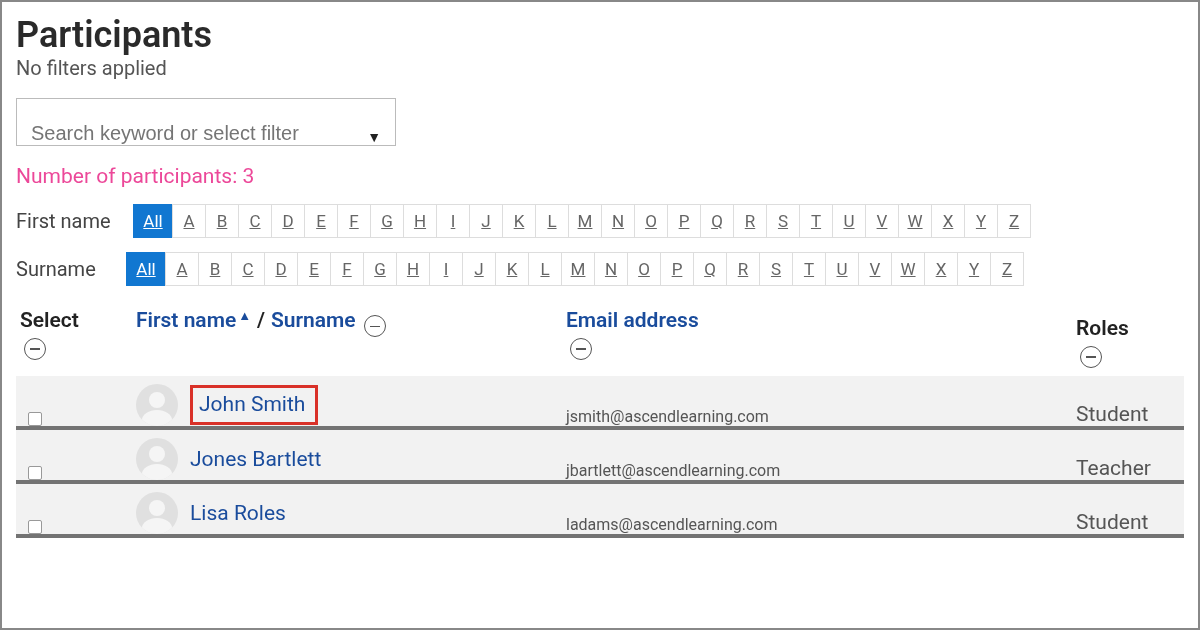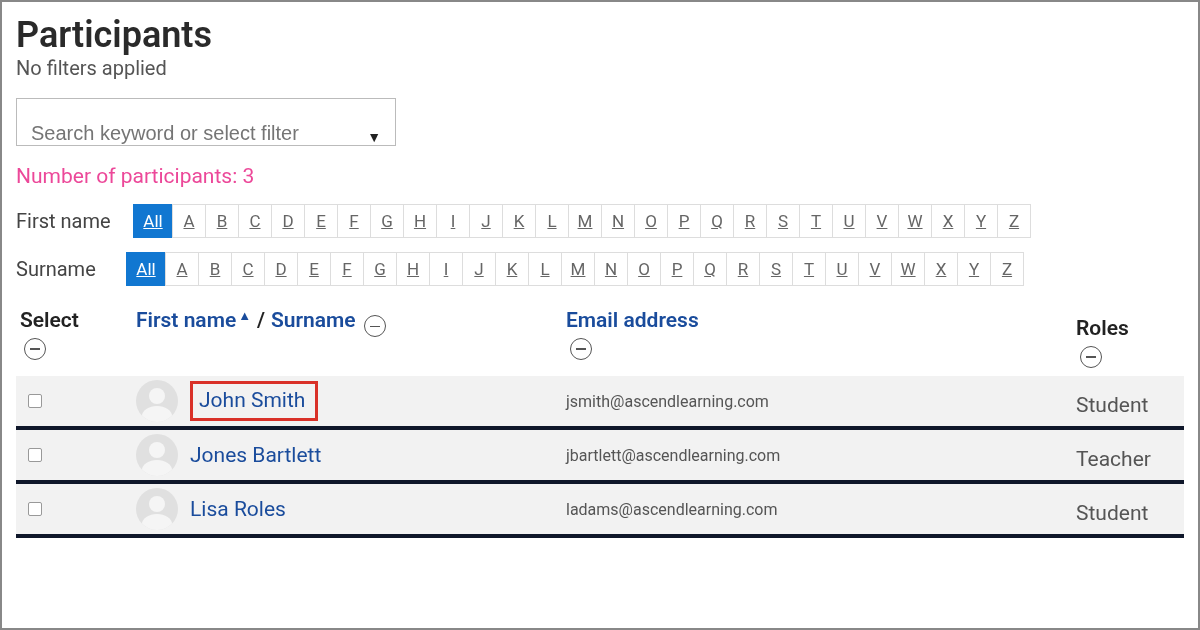--- a/index.html
+++ b/index.html
@@ -151,24 +151,24 @@
       cursor: pointer;
     }
     .minus-icon::before {
       content: "";
       width: 10px;
       height: 1.5px;
       background: #555;
     }
     .table-row {
       display: flex;
-      align-items: center;
+      align-items: flex-end;
       background: #f2f2f2;
       height: 54px;
-      border-bottom: 4px solid #0f172a;
+      border-bottom: 4px solid #737373;
     }
     .checkbox {
       width: 14px;
       height: 14px;
       border: 1px solid #999;
       border-radius: 2px;
       background: #fff;
       margin-left: 8px;
       cursor: pointer;
     }

